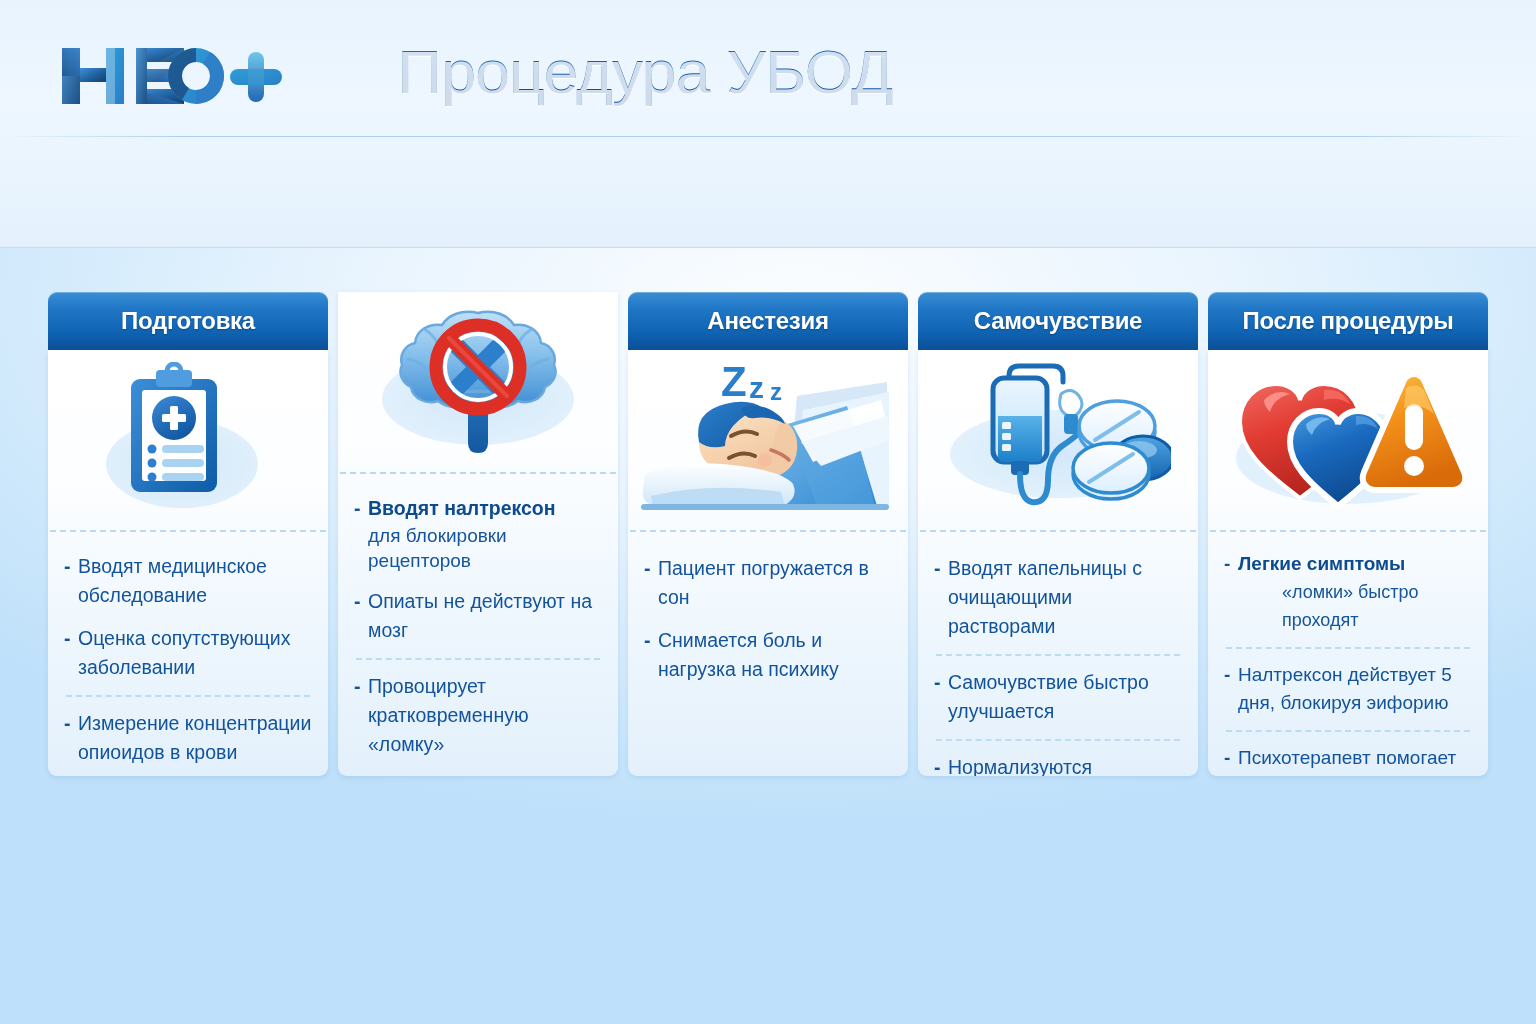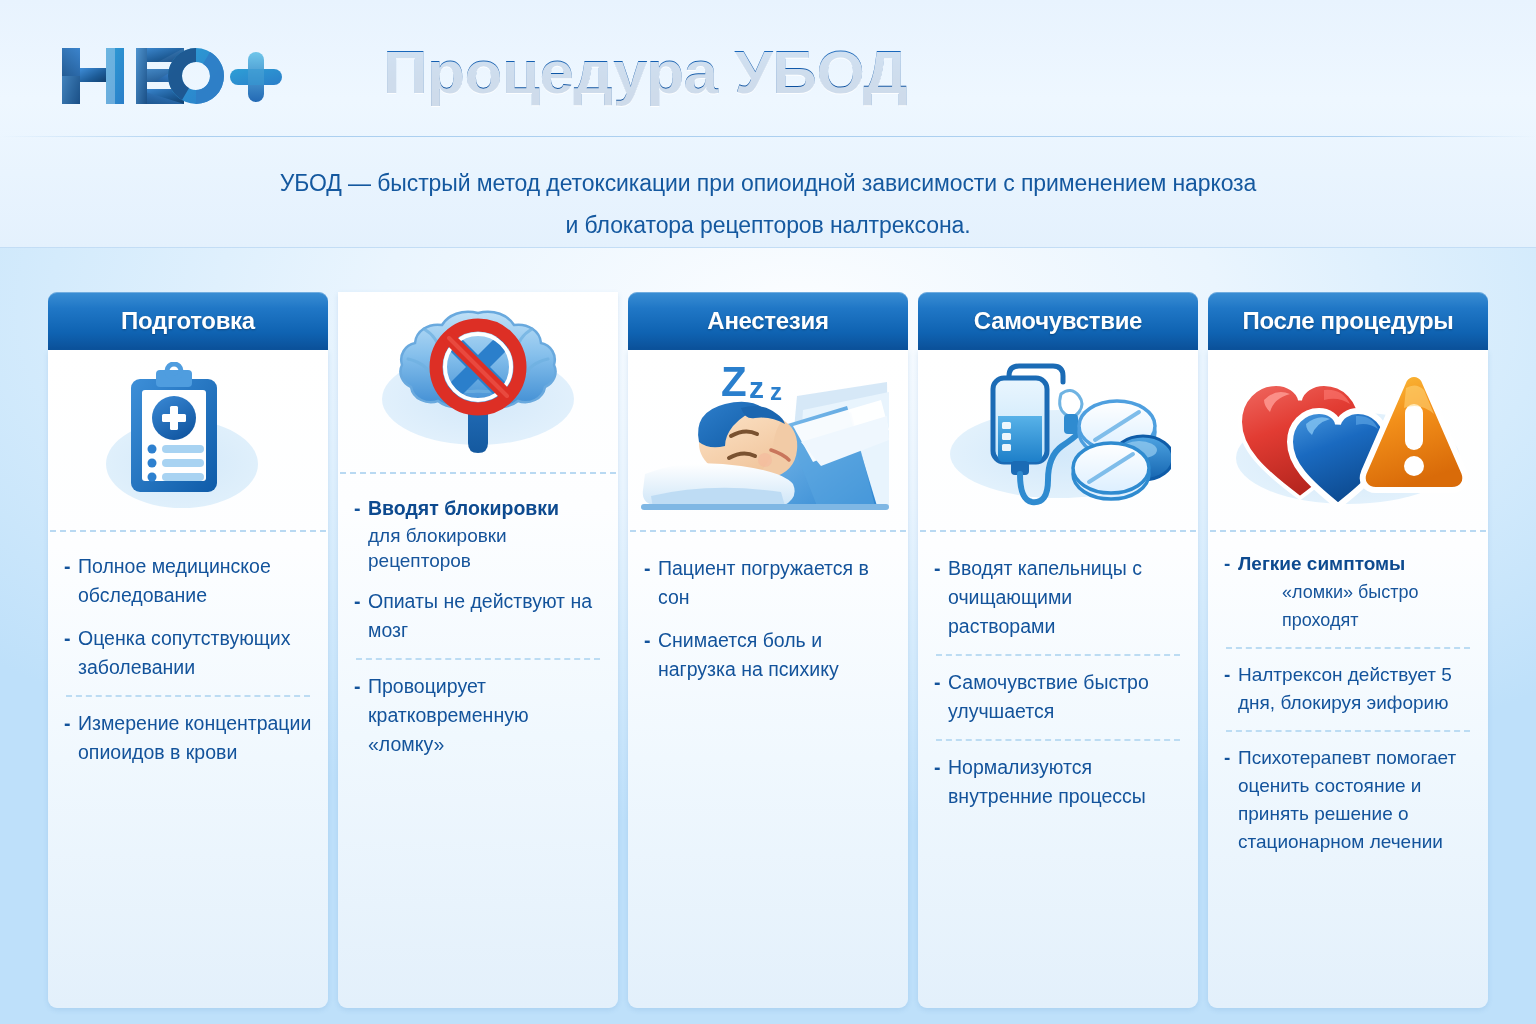--- a/index.html
+++ b/index.html
@@ -44,21 +44,21 @@
   }
   .logo svg { display: block; }
 
   
   .main-title {
     position: absolute;
     left: 0; top: 36px;
     width: 1268px;
     text-align: center;
     font-size: 62px;
-    font-weight: bold;
+    font-weight: normal;
     letter-spacing: -0.5px;
     color: #0f5cad;
     text-shadow: 0 1px 0 rgba(255,255,255,0.8);
     padding-left: 22px;
   }
   .main-title span {
     background: linear-gradient(180deg, #2273c8 0%, #0c54a4 55%, #0a4a96 100%);
     -webkit-background-clip: text;
     background-clip: text;
     color: transparent;
@@ -75,21 +75,21 @@
     color: #14589f;
     letter-spacing: -0.1px;
   }
   .subtitle .line { display: block; }
 
   
   .cards {
     position: absolute;
     left: 48px; top: 292px;
     width: 1440px;
-    height: 716px;
+    height: 484px;
     display: flex;
     gap: 10px;
   }
 
   .card {
     flex: 1 1 0;
     display: flex;
     flex-direction: column;
     position: relative;
   }
@@ -237,24 +237,20 @@
       <rect x="172" y="27" width="52" height="16" rx="8" fill="url(#lgD)"></rect>
       <rect x="190" y="10" width="16" height="50" rx="8" fill="url(#lgE)"></rect>
       <rect x="190" y="27" width="16" height="16" fill="#3398d2" opacity="0.6"></rect>
     </svg>
   </div>
 
   <div class="main-title">
     <span>Процедура УБОД</span>
   </div>
 
-  <div class="subtitle">
-    <span class="line">УБОД — быстрый метод детоксикации при опиоидной зависимости с применением наркоза</span>
-    <span class="line">и блокатора рецепторов налтрексона.</span>
-  </div>
 </div>
 
 <div class="cards">
 
   <div class="card c1">
     <div class="card-head">
       <span>Подготовка</span>
     </div>
     <div class="card-body">
       <div class="icon-area">
@@ -286,21 +282,21 @@
           <circle cx="50" cy="101" r="4.5" fill="#2d80cf"></circle>
           <rect x="60" y="97" width="42" height="8" rx="4" fill="#a8d3f2"></rect>
           <circle cx="50" cy="115" r="4.5" fill="#2d80cf"></circle>
           <rect x="60" y="111" width="42" height="8" rx="4" fill="#a8d3f2"></rect>
         </svg>
       </div>
       <div class="icon-sep"></div>
       <div class="bullets">
         <div class="bullet">
           <span class="dash">-</span>
-          <span class="btext">Полное медицинское обследование</span>
+          <span class="btext">Вводят медицинское обследование</span>
         </div>
         <div class="bullet-gap"></div>
         <div class="bullet">
           <span class="dash">-</span>
           <span class="btext">Оценка сопутствующих заболевании</span>
         </div>
         <div class="bullet-sep"></div>
         <div class="bullet">
           <span class="dash">-</span>
           <span class="btext">Измерение концентрации опиоидов в крови</span>
@@ -357,21 +353,21 @@
           <circle cx="106" cy="60" r="33" fill="none" stroke="#ffffff" stroke-width="4"></circle>
           <line x1="77" y1="31" x2="135" y2="89" stroke="#dd2f25" stroke-width="13" stroke-linecap="round"></line>
           <line x1="77" y1="31" x2="135" y2="89" stroke="#f05b4f" stroke-width="4" stroke-linecap="round" opacity="0.6"></line>
         </svg>
       </div>
       <div class="icon-sep"></div>
       <div class="bullets">
         <div class="bullet">
           <span class="dash">-</span>
           <span class="btext">
-            <span class="strong">Вводят блокировки</span>
+            <span class="strong">Вводят налтрексон</span>
             <span class="sub">для блокировки рецепторов</span>
           </span>
         </div>
         <div class="bullet-gap"></div>
         <div class="bullet">
           <span class="dash">-</span>
           <span class="btext">Опиаты не действуют на мозг</span>
         </div>
         <div class="bullet-sep"></div>
         <div class="bullet">

